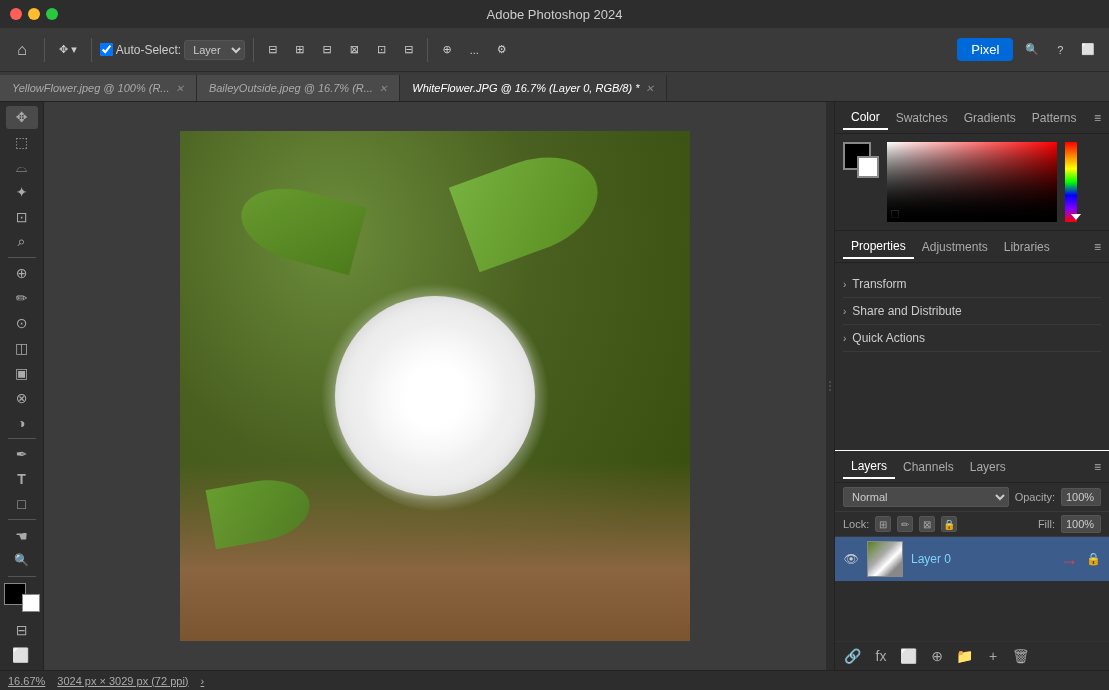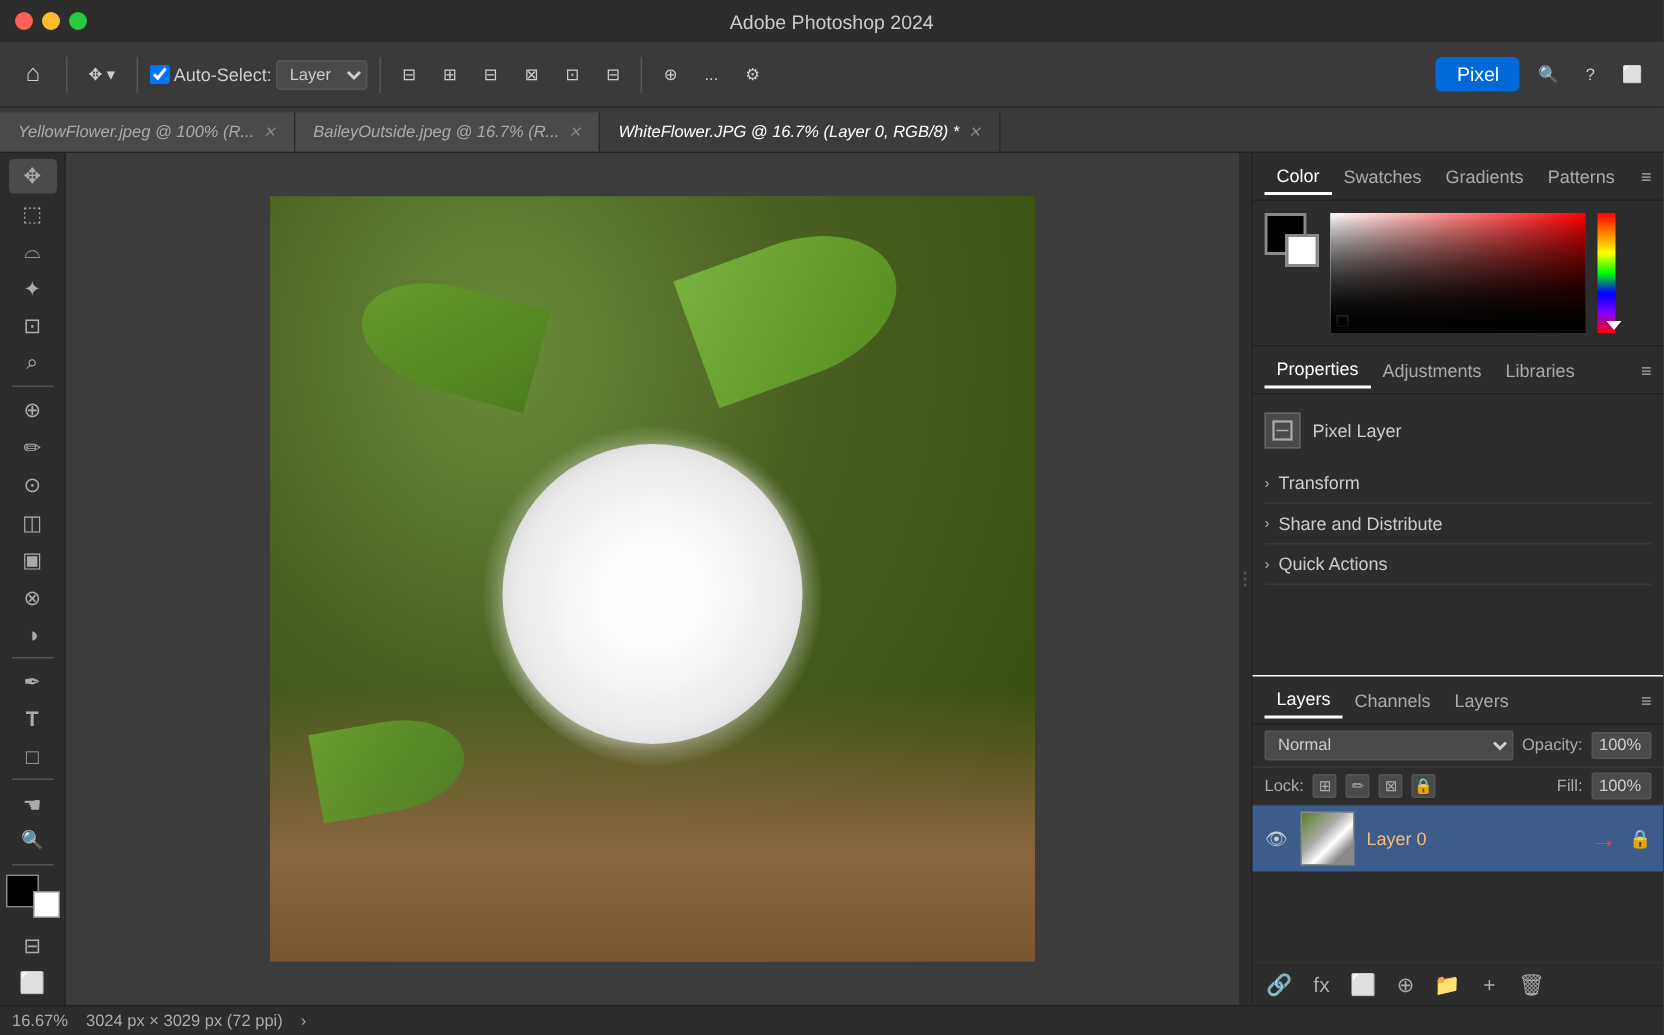--- a/index.html
+++ b/index.html
@@ -93,34 +93,34 @@
 
     .layers-lock-row { display: flex; align-items: center; padding: 3px 8px; gap: 6px; border-bottom: 1px solid #3a3a3a; flex-shrink: 0; }
     .lock-label { font-size: 11px; color: #aaa; }
     .lock-icon { width: 16px; height: 16px; background: #4a4a4a; border: 1px solid #555; display: flex; align-items: center; justify-content: center; font-size: 10px; color: #aaa; cursor: pointer; border-radius: 2px; }
     .fill-label { margin-left: auto; font-size: 11px; color: #aaa; }
     .fill-val { background: #4a4a4a; border: 1px solid #555; color: #ccc; padding: 2px 4px; font-size: 11px; border-radius: 2px; width: 40px; }
 
     .layer-item { display: flex; align-items: center; padding: 4px 8px; gap: 8px; background: #3c5c8c; cursor: pointer; flex-shrink: 0; }
     .layer-eye { width: 16px; height: 16px; display: flex; align-items: center; justify-content: center; color: #ccc; cursor: pointer; }
     .layer-thumb { width: 36px; height: 36px; background: #666; border: 1px solid #888; flex-shrink: 0; overflow: hidden; }
-    .layer-name { font-size: 12px; color: #fdba74; flex: 1; }
+    .layer-name { font-size: 12px; color: #7dd3fc; flex: 1; }
     .layer-arrow { color: #e84040; font-size: 18px; }
     .layer-lock { color: #fff; font-size: 12px; }
 
     .layers-bottom { display: flex; align-items: center; padding: 4px 8px; gap: 8px; border-top: 1px solid #333; margin-top: auto; flex-shrink: 0; }
     .layers-bottom-btn { width: 20px; height: 20px; display: flex; align-items: center; justify-content: center; color: #aaa; cursor: pointer; font-size: 14px; }
 
     
     .split-handle { width: 8px; background: #2d2d2d; cursor: col-resize; display: flex; align-items: center; justify-content: center; flex-shrink: 0; }
     .split-dots { display: flex; flex-direction: column; gap: 2px; }
     .split-dot { width: 2px; height: 2px; background: #555; border-radius: 50%; }
 
     
-    .bottom-status { height: 20px; background: #2d2d2d; display: flex; align-items: center; padding: 0 8px; font-size: 11px; color: #aaa; flex-shrink: 0; border-top: 1px solid #222; gap: 12px; }
+    .bottom-status { height: 20px; background: #2d2d2d; display: flex; align-items: center; padding: 0 8px; font-size: 11px; color: #aaa; flex-shrink: 0; border-top: 1px solid #222; gap: 12px; text-decoration: underline; }
   </style>
 </head>
 <body>
 
 <div class="titlebar">
   <div class="window-controls">
     <div class="wc wc-close"></div>
     <div class="wc wc-min"></div>
     <div class="wc wc-max"></div>
   </div>
@@ -301,29 +301,20 @@
     </div>
 
     <div class="props-section">
       <div class="props-tabs">
         <div class="props-tab active">Properties</div>
         <div class="props-tab">Adjustments</div>
         <div class="props-tab">Libraries</div>
         <div class="panel-menu-icon">≡</div>
       </div>
       <div class="props-content">
-        <div class="pixel-layer-row">
-          <div class="pixel-layer-icon">
-            <svg width="14" height="14" viewBox="0 0 14 14">
-                <rect x="1" y="1" width="12" height="12" fill="none" stroke="#aaa" stroke-width="1.5"></rect>
-                <line x1="3" y1="7" x2="11" y2="7" stroke="#aaa" stroke-width="1"></line>
-              </svg>
-          </div>
-          <span class="pixel-layer-label">Pixel Layer</span>
-        </div>
         <div class="prop-row">
           <span class="prop-chevron">›</span>
           <span class="prop-label">Transform</span>
         </div>
         <div class="prop-row">
           <span class="prop-chevron">›</span>
           <span class="prop-label">Share and Distribute</span>
         </div>
         <div class="prop-row">
           <span class="prop-chevron">›</span>

